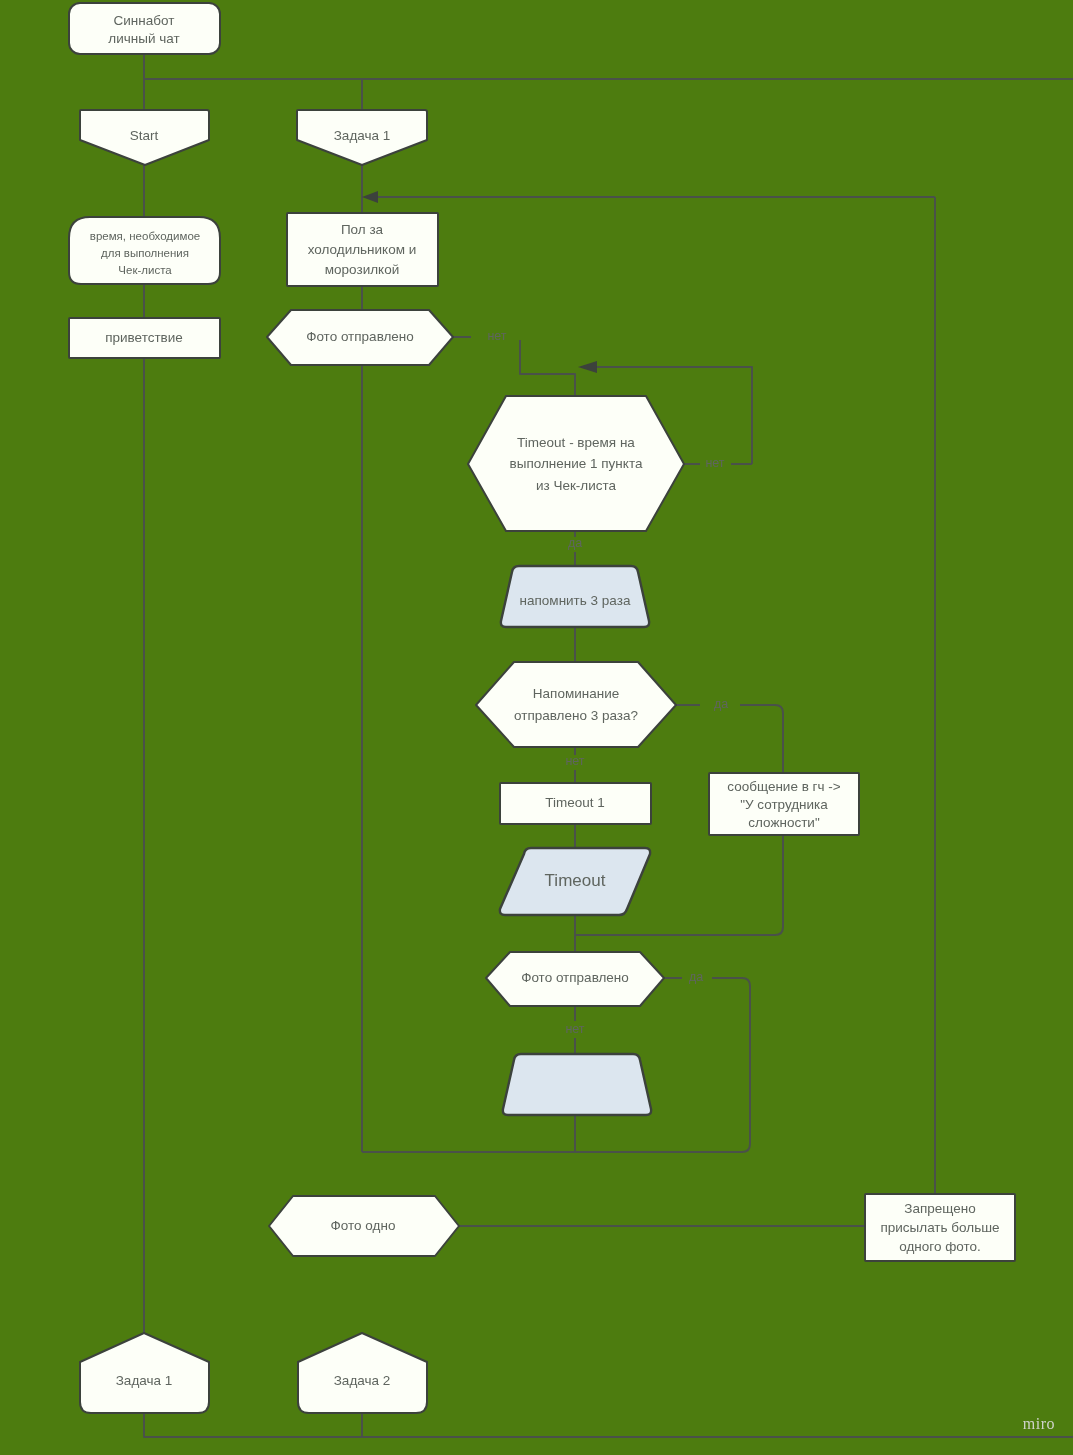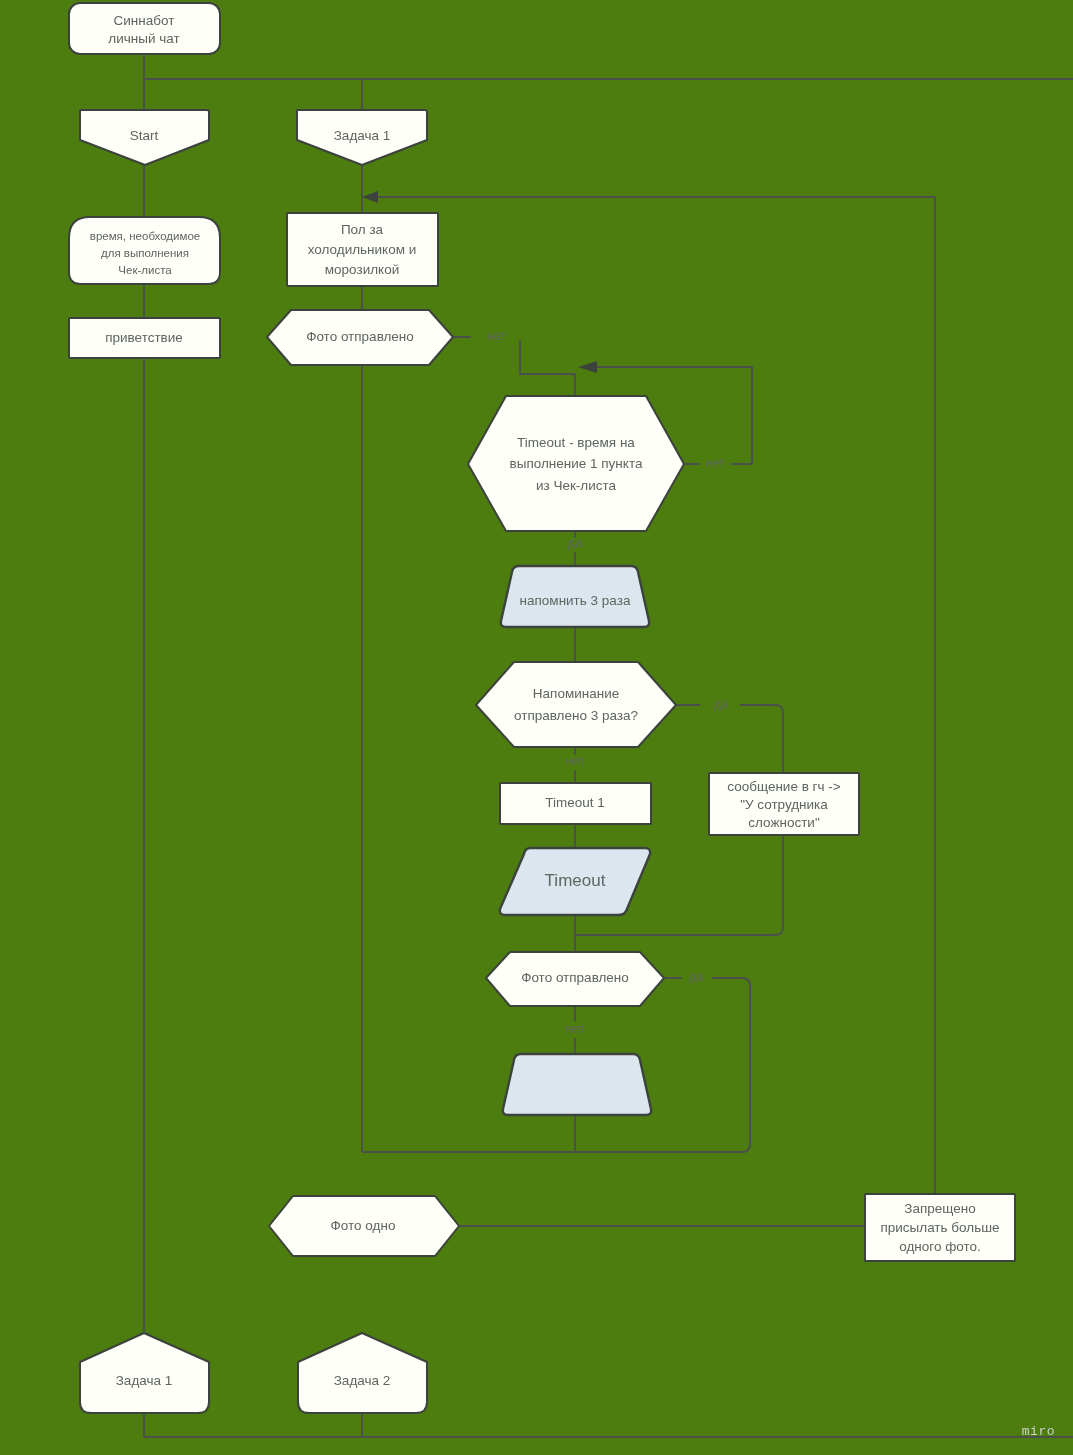--- a/index.html
+++ b/index.html
@@ -65,24 +65,24 @@
   text.edge-label {
     fill: #5f655f;
     font-family: "Liberation Sans", sans-serif;
     font-size: 12.5px;
     text-anchor: middle;
     dominant-baseline: middle;
   }
   .watermark {
     position: absolute;
     right: 18px;
-    bottom: 16px;
+    bottom: 22px;
     color: #cfd3cb;
-    font-family: Liberation Mono, monospace;
-    font-size: 13px;
+    font-family: Liberation Serif, serif;
+    font-size: 16px;
     letter-spacing: 0.5px;
     user-select: none;
   }
 </style>
 </head>
 <body>
 
 <div id="board">
 
   <svg class="flow" viewBox="0 0 1073 1455">

